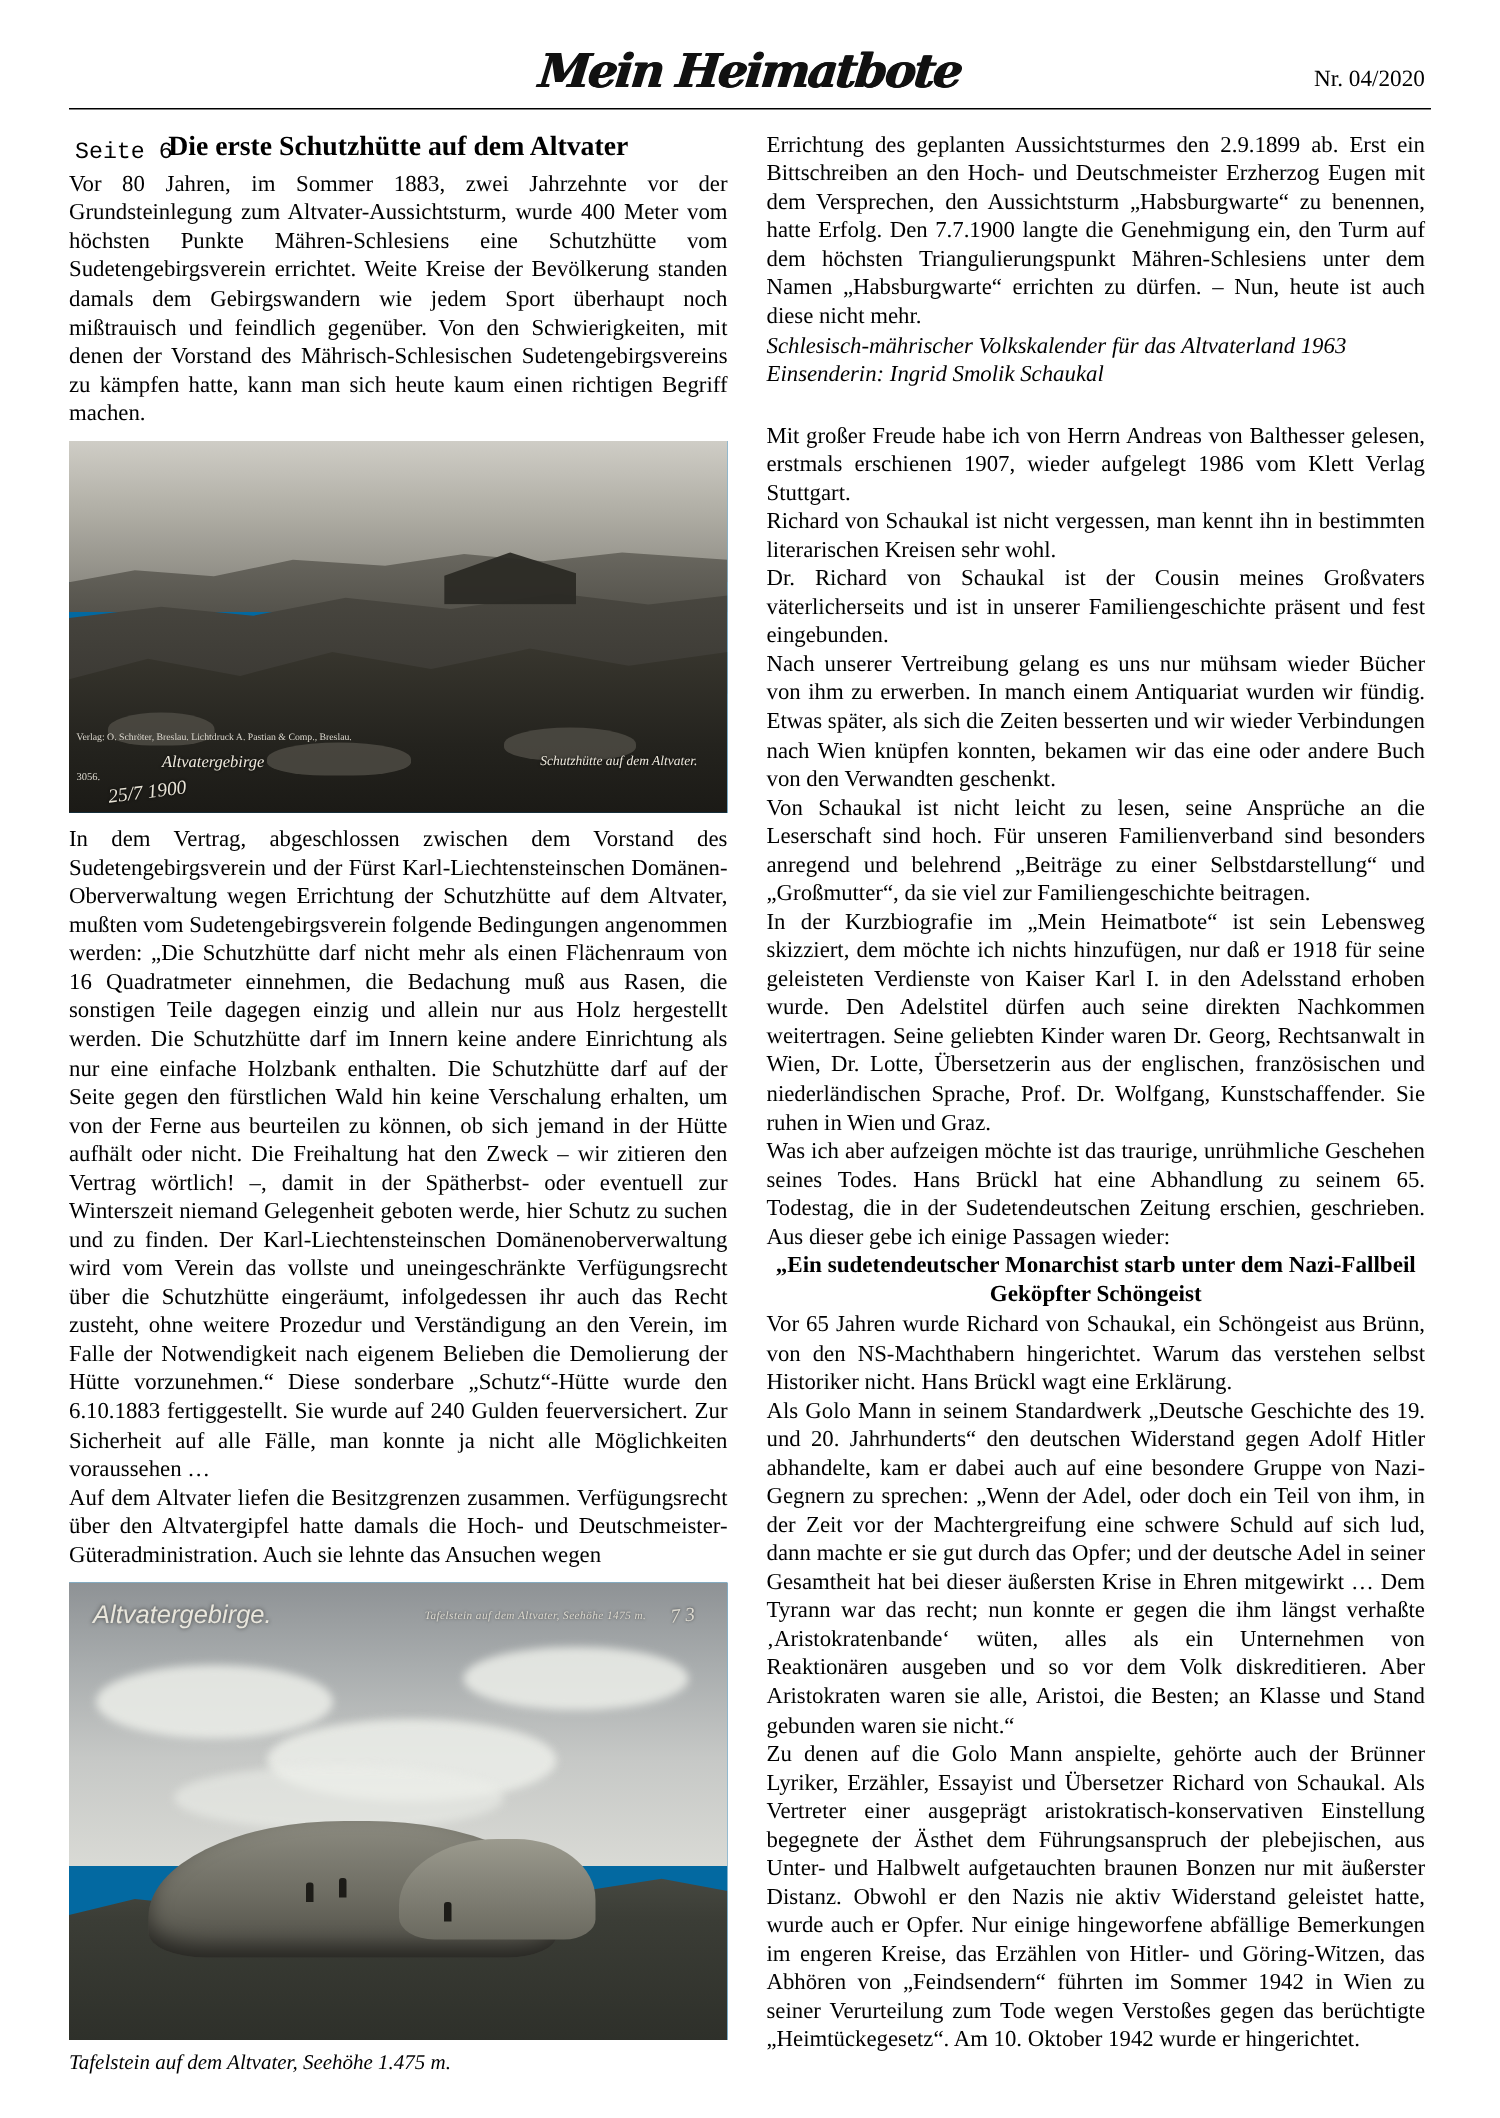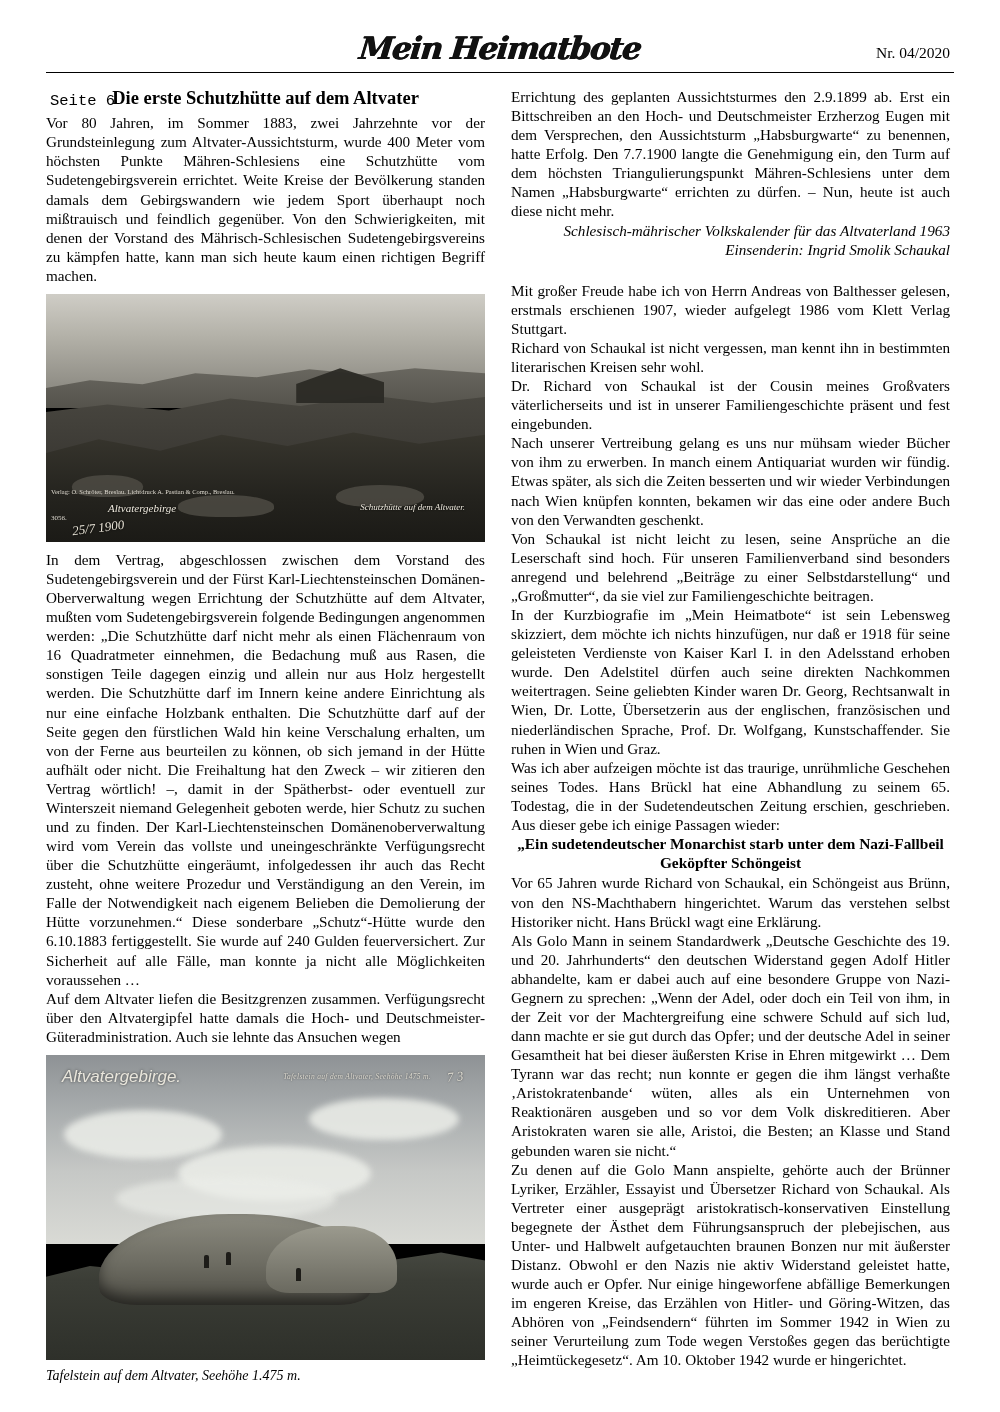--- a/index.html
+++ b/index.html
@@ -98,32 +98,31 @@
     text-justify: inter-word;
     hyphens: manual;
   }
   p.italic {
     font-style: italic;
   }
   p.sig {
     font-size: 15.2px;
     line-height: 1.255;
     margin: 0;
-    text-align: right;
     font-style: italic;
   }
   .gap-lg { height: 22px; }
 
   
   .photo {
     width: 439px;
     position: relative;
     margin: 9px 0 8px 0;
     overflow: hidden;
-    background: #000000;
+    background: #0369a1;
     border: 0;
   }
   .photo-1 { height: 248px; }
   .photo-2 { height: 305px; }
 
   
   .p1-sky {
     position: absolute; left: 0; top: 0; width: 100%; height: 38%;
     background: linear-gradient(180deg,#cfcdc6 0%, #b3b1a8 45%, #8e8c84 100%);
   }

